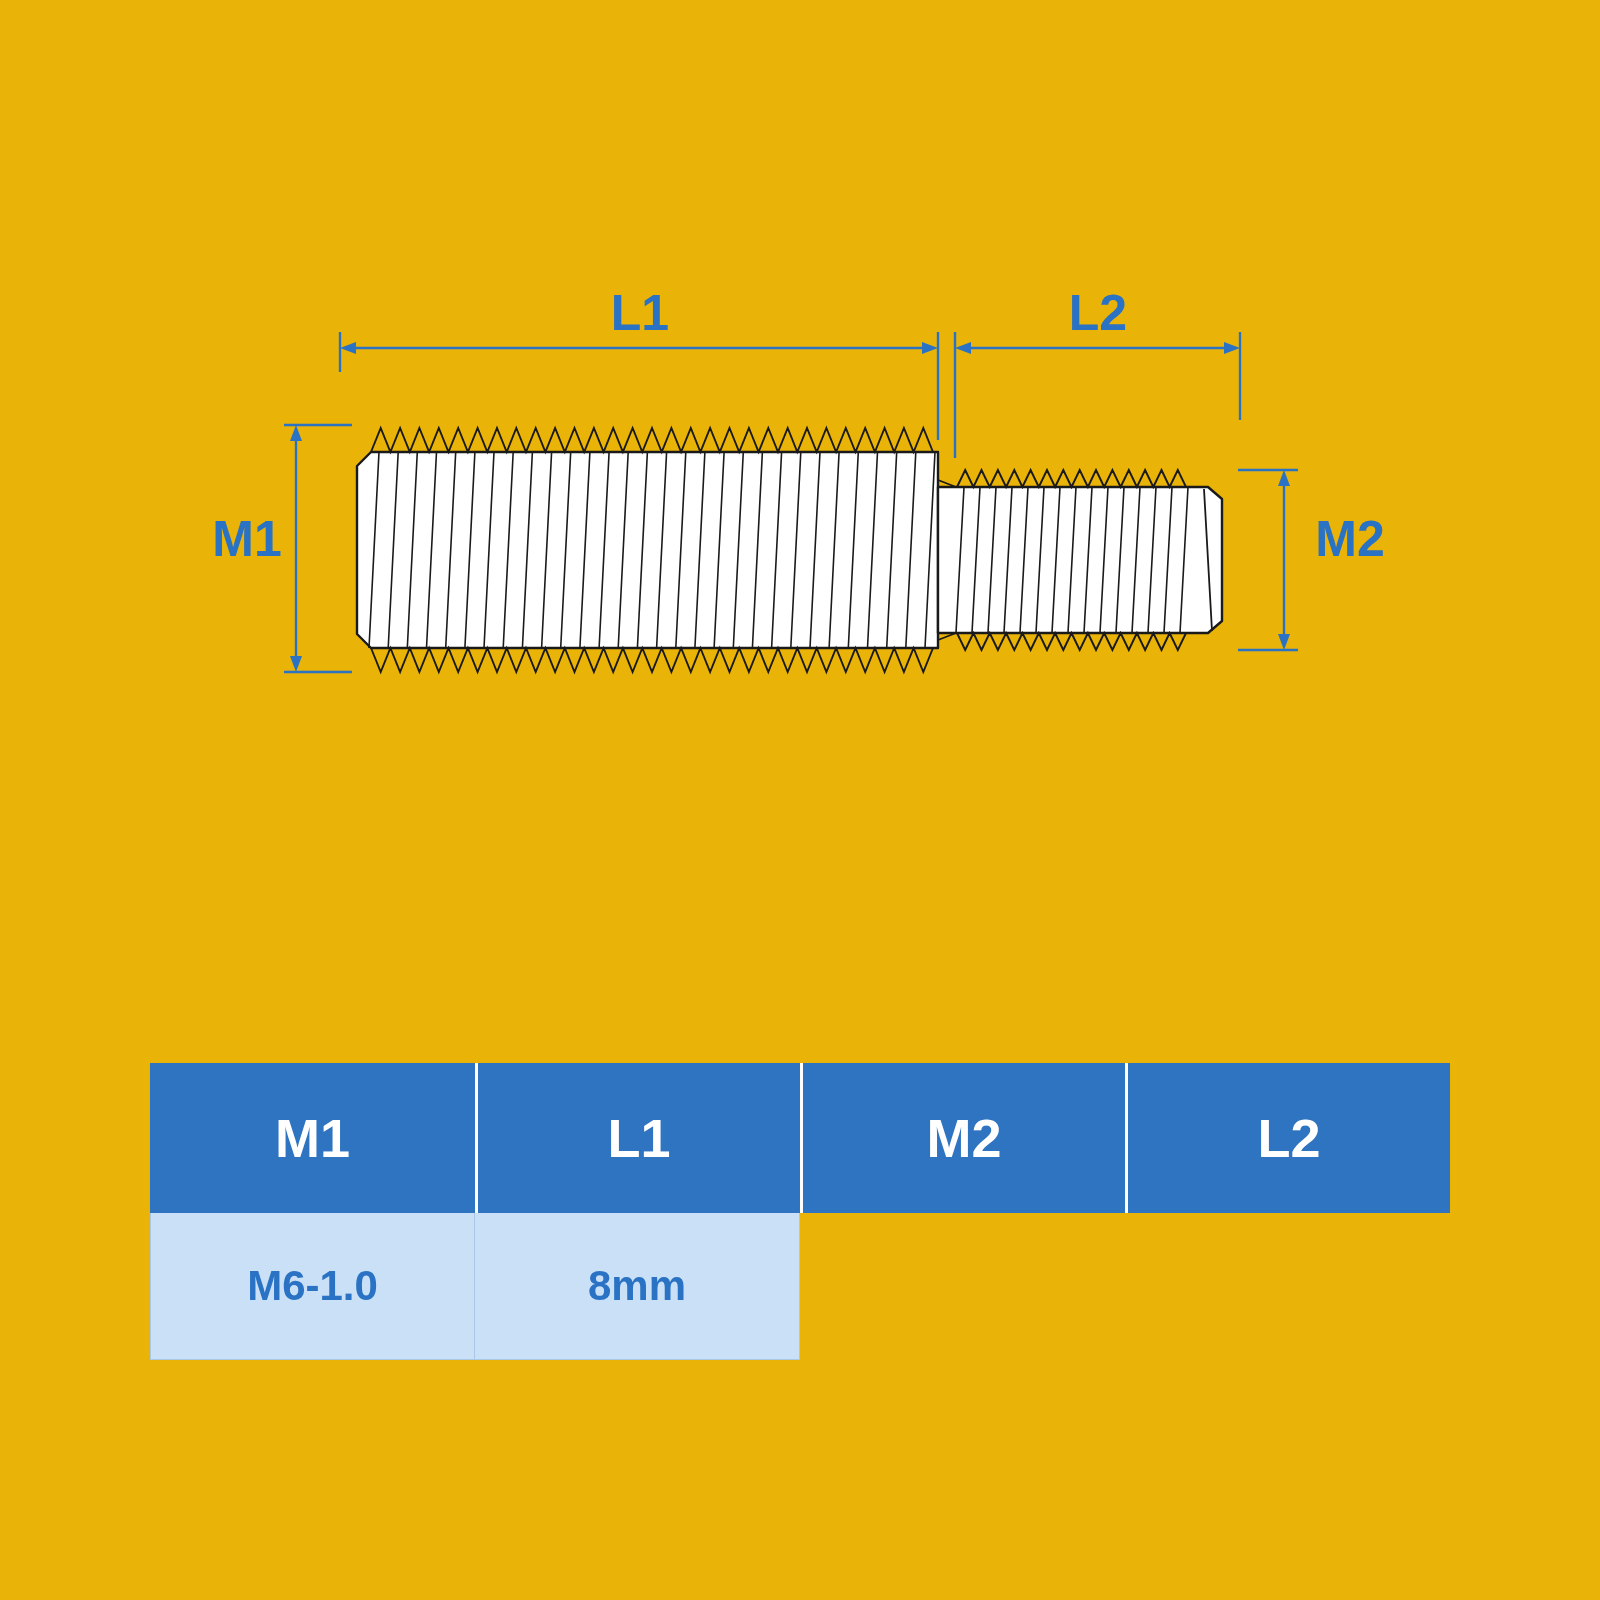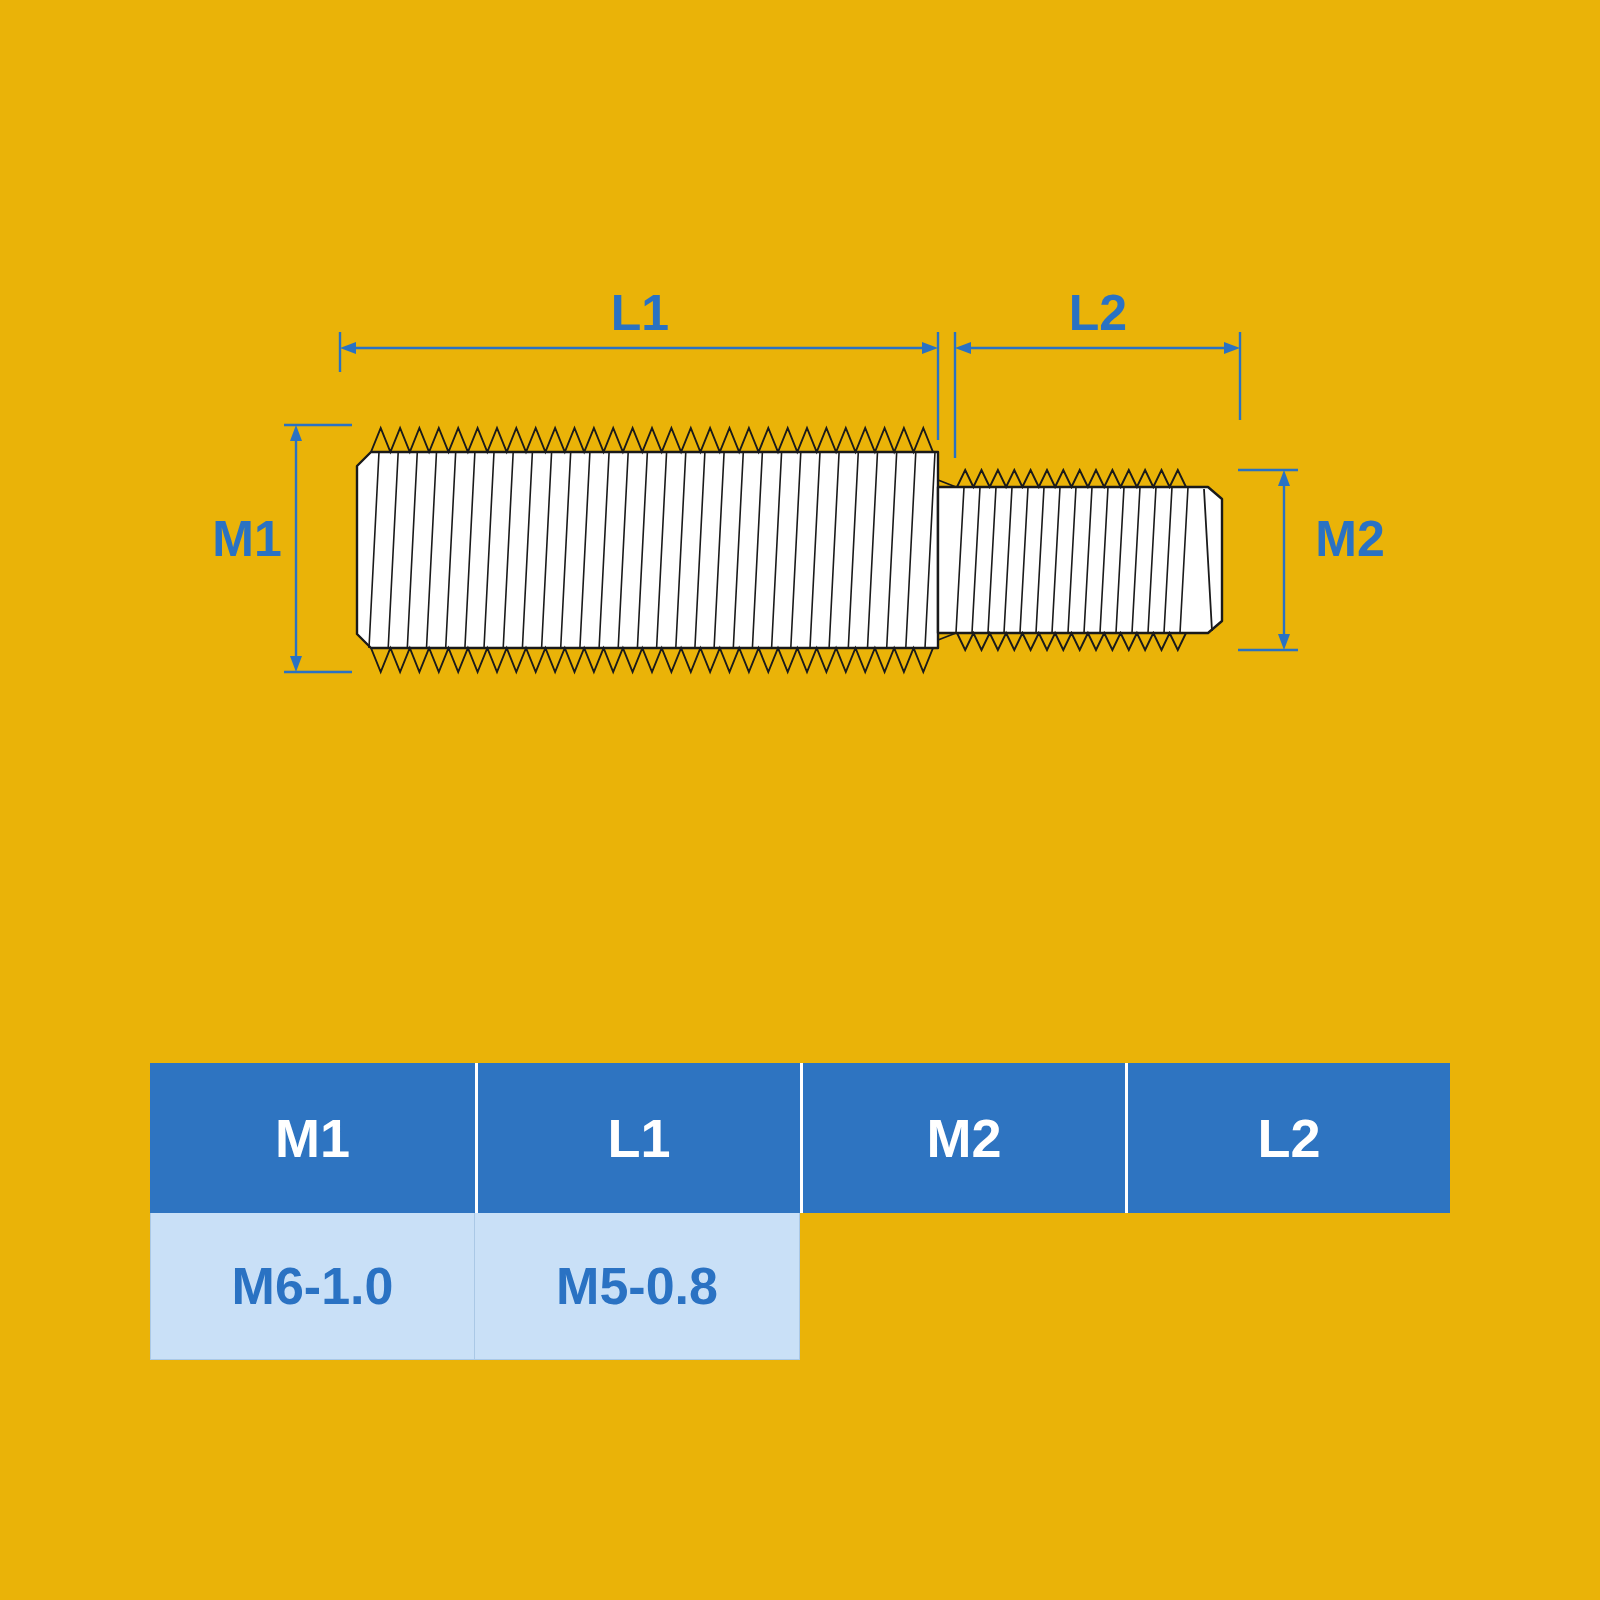--- a/index.html
+++ b/index.html
@@ -37,21 +37,21 @@
     display:grid;grid-template-columns:repeat(4,1fr);
   }
   .th{
     background:var(--table-header-bg);
     color:#ffffff;font-weight:bold;font-size:54px;
     height:150px;display:flex;align-items:center;justify-content:center;
   }
   .th + .th{border-left:3px solid #ffffff;}
   .td{
     background:var(--table-row-bg);
-    color:var(--row-text);font-weight:bold;font-size:52px;
+    color:var(--row-text);font-weight:bold;font-size:42px;
     height:146px;display:flex;align-items:center;justify-content:center;
     border-right:1px solid #aac8e6;border-bottom:1px solid #aac8e6;
   }
   .td:first-child{border-left:1px solid #aac8e6;}
 </style>
 </head>
 <body>
 
 <div class="page">
 
@@ -111,17 +111,17 @@
 
   <div class="spec-table">
     <div class="thead">
       <div class="th">M1</div>
       <div class="th">L1</div>
       <div class="th">M2</div>
       <div class="th">L2</div>
     </div>
     <div class="trow">
       <div class="td">M6-1.0</div>
-      <div class="td">M5-0.8</div>
+      <div class="td">8mm</div>
     </div>
   </div>
 
 </div>
 
 </body></html>

